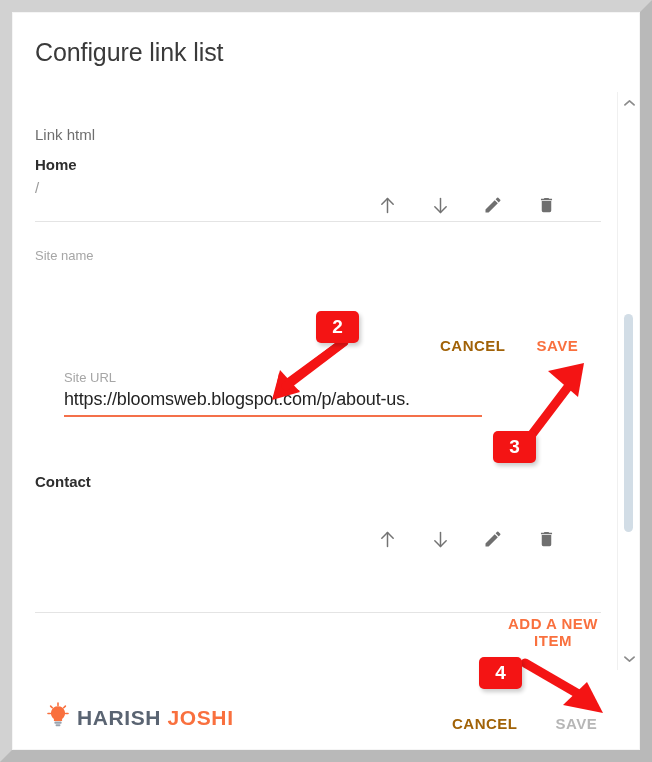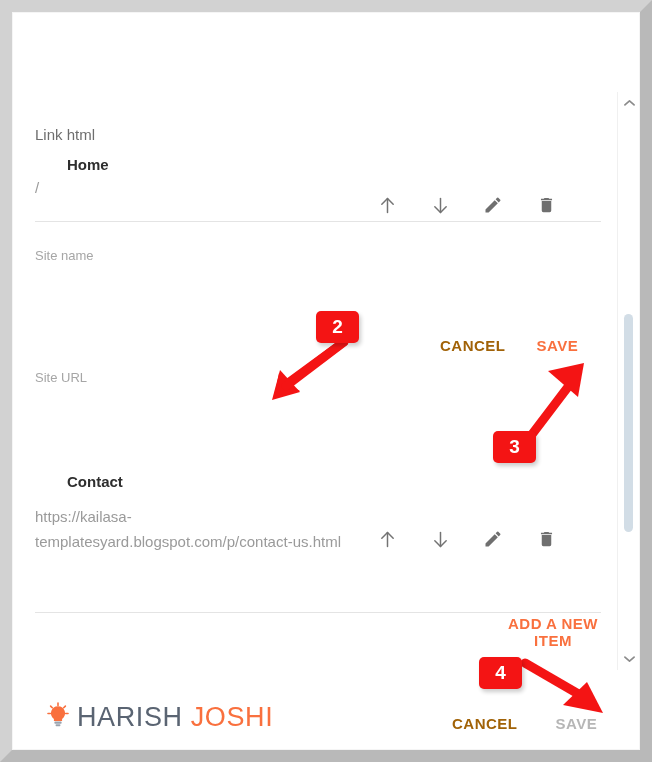--- a/index.html
+++ b/index.html
@@ -84,21 +84,20 @@
     left: 23px;
     width: 566px;
     box-sizing: border-box;
     border-bottom: 1px solid #e4e4e4;
   }
   .link-title {
     font-size: 15px;
     font-weight: 700;
     color: #2e2e2e;
     line-height: 20px;
-    margin-left: 32px;
   }
   .link-url {
     font-size: 15px;
     color: #9a9a9a;
     line-height: 25px;
     max-width: 330px;
     word-break: break-word;
   }
 
   .row-actions {
@@ -176,22 +175,22 @@
   }
   .logo {
     position: absolute;
     left: 34px;
     top: 32px;
     display: flex;
     align-items: center;
     gap: 7px;
   }
   .logo-text {
-    font-size: 27px;
-    font-weight: 400;
+    font-size: 21px;
+    font-weight: 700;
     letter-spacing: 0.6px;
     line-height: 21px;
   }
   .logo-harish { color: #5a6472; }
   .logo-joshi  { color: #f9703e; }
 
   .footer-actions {
     position: absolute;
     left: 440px;
     top: 45px;
@@ -254,20 +253,21 @@
     z-index: 19;
     pointer-events: none;
   }
 </style>
 </head>
 <body>
 
 <div class="screen">
   <div class="dialog">
 
+    <div class="dialog-title">Configure link list</div>
 
     <div class="scroll-area">
       <div class="content">
 
         <div class="section-label">Link html</div>
 
         <div class="link-row" style="top:63px; height:67px;">
           <div class="link-title">Home</div>
           <div class="link-url">/</div>
         </div>
@@ -298,27 +298,27 @@
 
         <div class="field" style="top:155px;">
           <div class="field-label">Site name</div>
         </div>
 
         <div class="inline-actions" style="left:428px; top:245px;">
           <button class="text-btn btn-cancel">CANCEL</button>
           <button class="text-btn btn-save">SAVE</button>
         </div>
 
-        <div class="field" style="top:277px;">
+        <div class="field" style="top:277px;margin-left:29px;">
           <div class="field-label">Site URL</div>
+          <input class="field-input" type="text" value="https://bloomsweb.blogspot.com/p/about-us." style="">
         </div>
 
         <div class="link-row" style="top:374px; height:147px; padding-top:6px;">
           <div class="link-title">Contact</div>
-          <div class="link-url" style="margin-top:12px;">https://kailasa-templatesyard.blogspot.com/p/contact-us.html</div>
         </div>
         <div class="row-actions" style="left:363px; top:434px;">
           <div class="icon-btn">
             <svg width="21" height="21" viewBox="0 0 24 24" fill="none" stroke="#737373" stroke-width="1.7" stroke-linecap="round" stroke-linejoin="round">
                 <line x1="12" y1="20" x2="12" y2="4"></line>
                 <polyline points="5.5,10.5 12,4 18.5,10.5"></polyline>
               </svg>
           </div>
           <div class="icon-btn">
             <svg width="21" height="21" viewBox="0 0 24 24" fill="none" stroke="#737373" stroke-width="1.7" stroke-linecap="round" stroke-linejoin="round">

